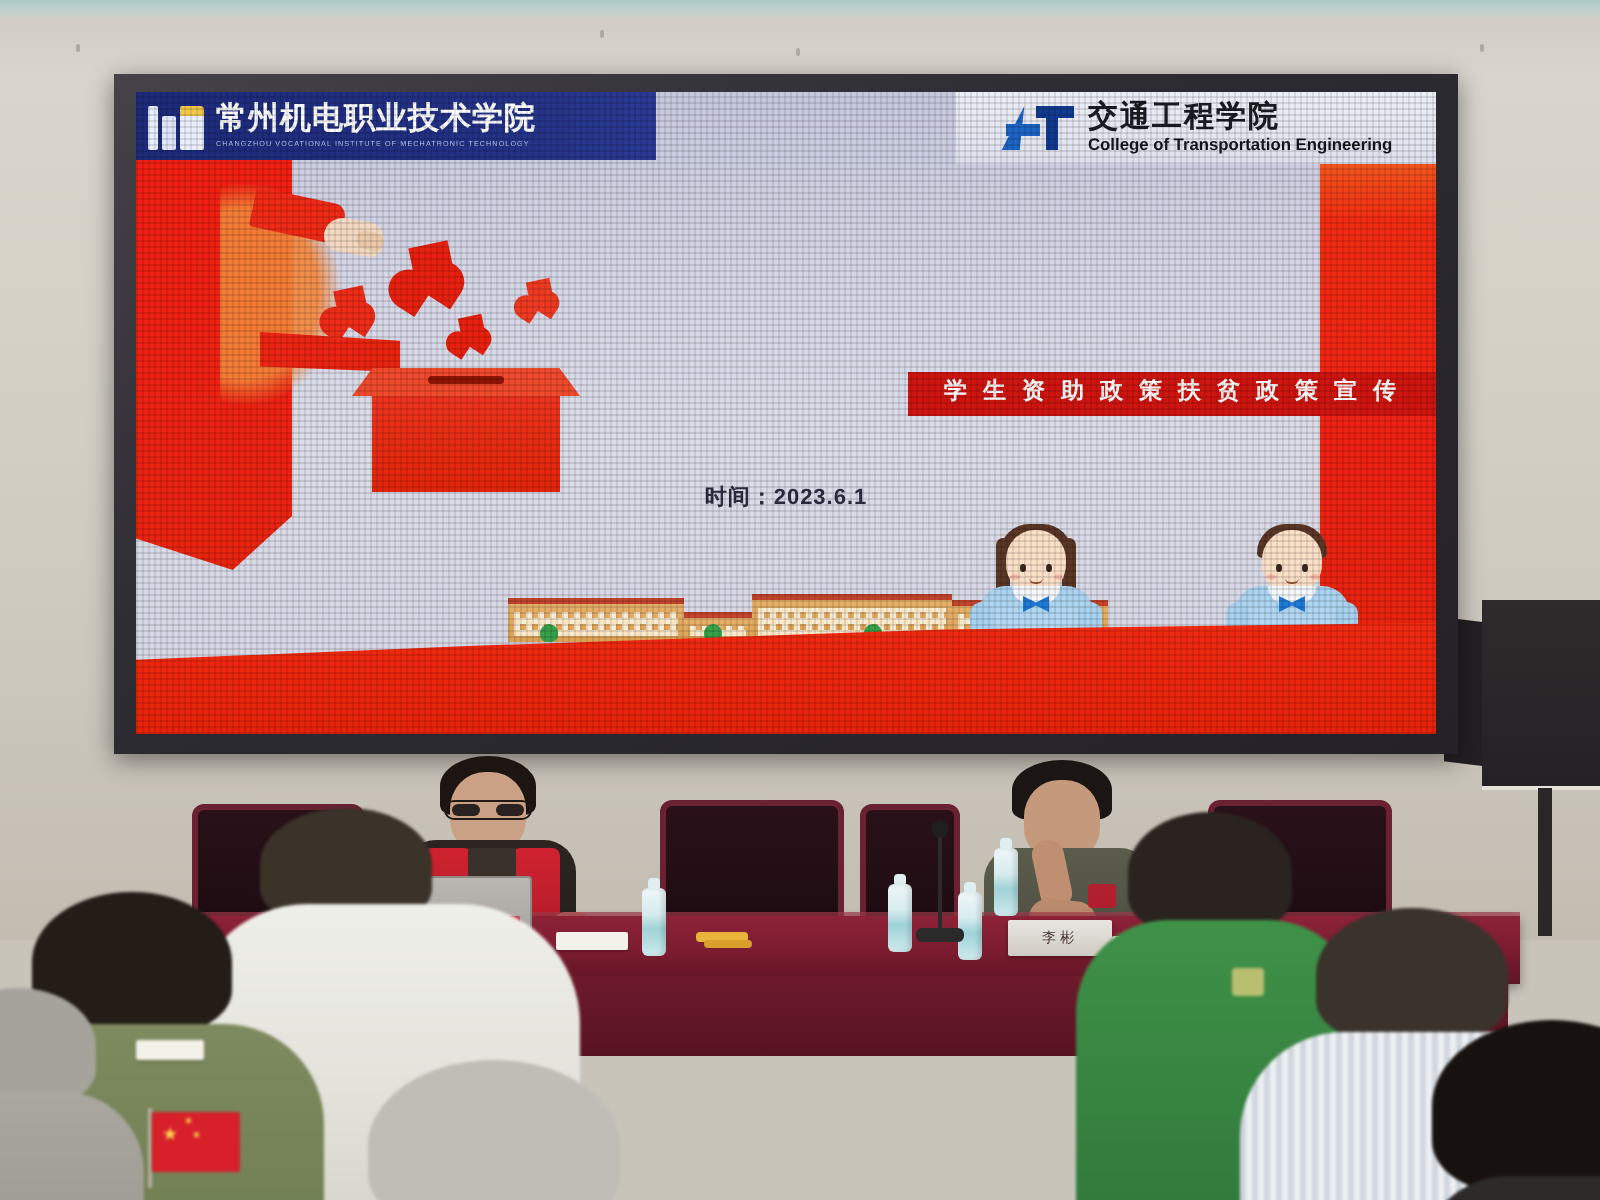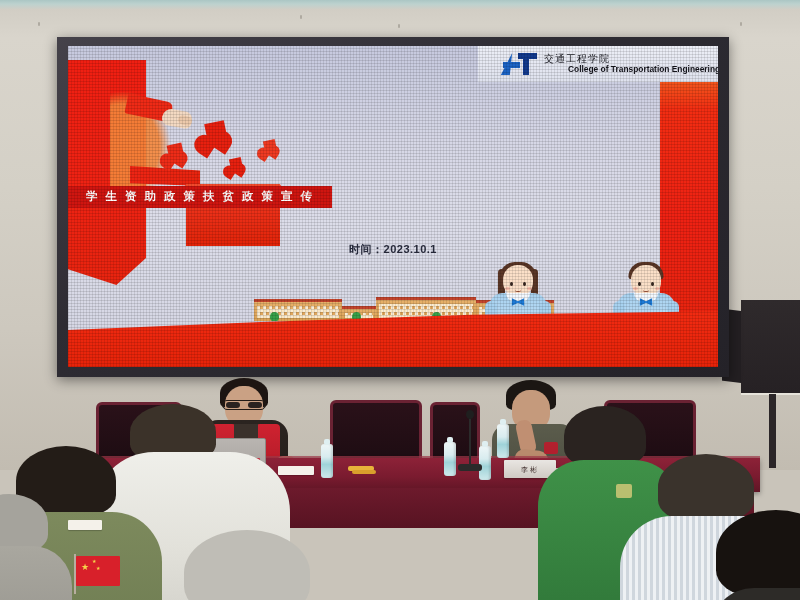--- a/index.html
+++ b/index.html
@@ -66,22 +66,22 @@
     position:absolute; right:0; top:0; width:240px; height:36px;
     background:linear-gradient(180deg,#eceef6 0%,#dfe2ee 100%);
     display:flex; align-items:center; padding-left:24px; gap:6px;
   }
   .tlogo { width:36px; height:26px; position:relative; flex:0 0 auto; }
   .t4 { position:absolute; left:0; top:2px; width:0; height:0;
         border-left:9px solid transparent; border-right:0 solid transparent; border-bottom:22px solid #1c63c4; transform:skewX(-6deg); }
   .t4b{ position:absolute; left:1px; top:11px; width:17px; height:6px; background:#1c63c4; }
   .tT { position:absolute; left:16px; top:2px; width:19px; height:6px; background:#123a8e; }
   .tT2{ position:absolute; left:21px; top:2px; width:6px; height:22px; background:#123a8e; }
-  .coll-cn { color:#1b1b22; font-size:10px; font-weight:normal; line-height:1.1; letter-spacing:1px; white-space:nowrap;}
-  .coll-en { color:#15151c; font-size:8.4px; font-weight:bold; line-height:1.1; white-space:nowrap;margin-left:24px; }
+  .coll-cn { color:#1b1b22; font-size:15px; font-weight:bold; line-height:1.1; letter-spacing:1px; white-space:nowrap;}
+  .coll-en { color:#15151c; font-size:8.4px; font-weight:bold; line-height:1.1; white-space:nowrap; }
   .hdr-r-txt{ display:flex; flex-direction:column; justify-content:center; gap:1px;}
 
   
   .band-left {
     position:absolute; left:0; top:14px; width:78px; height:225px;
     background:linear-gradient(180deg,#f01f12 0%,#ee2213 55%,#e8240f 100%);
     clip-path:polygon(0 0,100% 0,100% 88%,62% 100%,0 93%);
   }
   .band-left-orange {
     position:absolute; left:42px; top:46px; width:60px; height:110px;
@@ -106,21 +106,21 @@
     background:linear-gradient(180deg,#f22b12 0%,#e62309 100%);
     clip-path:polygon(0 36%,26% 24%,62% 10%,100% 4%,100% 100%,0 100%);
   }
 
   
   .title-main {
     position:absolute; left:0; right:0; top:92px; text-align:center;
     color:#c9140c; font-size:34px; font-weight:bold; letter-spacing:11px;
     text-shadow:0 1px 0 rgba(255,255,255,.35);
   }
-  .title-sub-wrap { position:absolute; left:0; right:0; top:140px; display:flex; justify-content:flex-start; }
+  .title-sub-wrap { position:absolute; left:0; right:0; top:140px; display:flex; justify-content:flex-end; }
   .title-sub {
     background:#cf1510; color:#fff; font-size:11.5px; font-weight:bold;
     letter-spacing:8px; padding:3px 12px 3px 18px; line-height:1.35;
   }
   .eng-line {
     position:absolute; left:0; right:0; top:168px; text-align:center;
     color:#6b6e86; font-size:6.6px; letter-spacing:.7px; line-height:1.7;
     font-family:"DejaVu Sans Mono", monospace;
   }
   .speaker-line {
@@ -295,39 +295,51 @@
             </div>
           <div class="bld" style="left:222px;width:78px;height:21px">
               <div class="wins"></div>
             </div>
           <div class="tree" style="left:16px"></div>
           <div class="tree" style="left:98px"></div>
           <div class="tree" style="left:178px"></div>
           <div class="tree" style="left:238px"></div>
         </div>
 
+        <div class="hdr-left">
+          <div class="logo-mark">
+            <i class="lm1"></i>
+              <i class="lm2"></i>
+              <i class="lm3"></i>
+              <span class="lm-cap"></span>
+          </div>
+          <div class="hdr-l-txt">
+            <div class="uni-cn">常州机电职业技术学院</div>
+            <div class="uni-en">CHANGZHOU VOCATIONAL INSTITUTE OF MECHATRONIC TECHNOLOGY</div>
+          </div>
+        </div>
 
         <div class="hdr-right">
           <div class="tlogo">
             <span class="t4"></span>
               <span class="t4b"></span>
               <span class="tT"></span>
               <span class="tT2"></span>
           </div>
           <div class="hdr-r-txt">
             <div class="coll-cn">交通工程学院</div>
             <div class="coll-en">College of Transportation Engineering</div>
           </div>
         </div>
 
         <div class="title-sub-wrap">
           <div class="title-sub">学生资助政策扶贫政策宣传</div>
         </div>
         <div class="speaker-line">
-          <div>时间：2023.10.1</div>
+          <div>时间：2023.6.1</div>
         </div>
 
         <div class="desk" style="left:398px;bottom:22px;width:104px;height:13px;border-radius:2px;"></div>
         <div class="desk-leg" style="left:406px;bottom:2px;height:22px;"></div>
         <div class="desk-leg" style="left:492px;bottom:2px;height:22px;"></div>
         <div class="stu" style="left:418px;bottom:30px;width:64px;height:72px;">
           <div class="hair" style="width:36px;"></div>
           <div class="hair-side" style="left:12px;"></div>
           <div class="hair-side" style="right:12px;"></div>
           <div class="head"></div>

